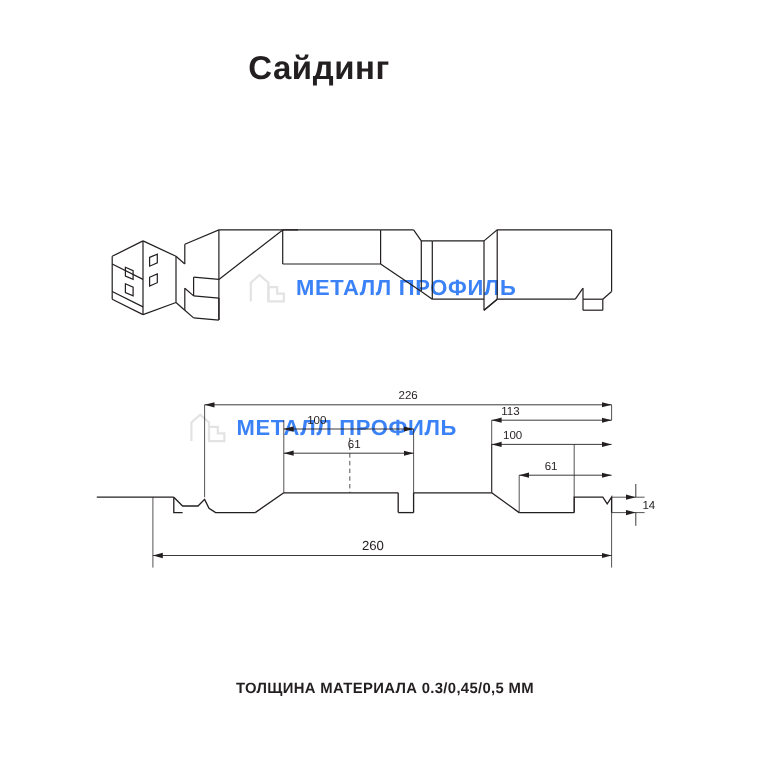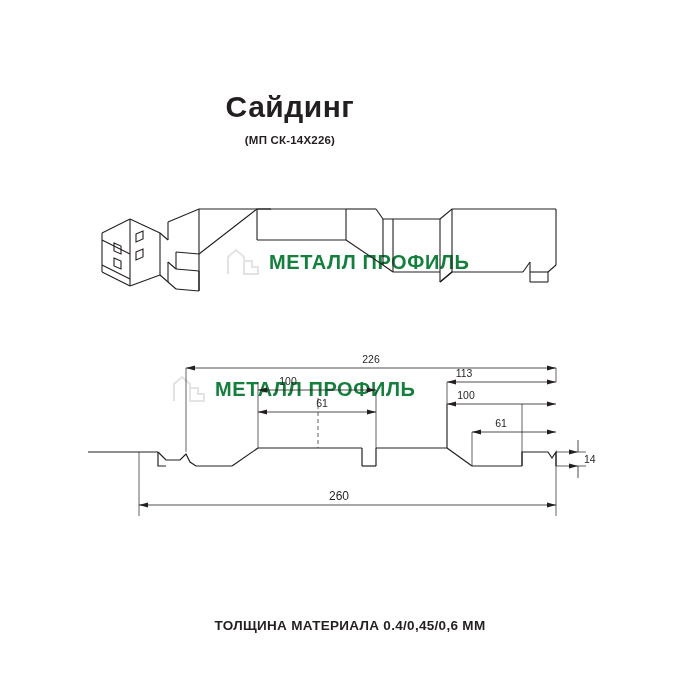--- a/index.html
+++ b/index.html
@@ -21,21 +21,20 @@
     height: 700px;
     box-sizing: border-box;
   }
   
   .header {
     position: absolute;
     top: 46px;
     left: 0;
     width: 580px;
     text-align: center;
-    margin-top: 44px;
   }
   .title {
     font-size: 30px;
     font-weight: bold;
     letter-spacing: 0.5px;
     line-height: 34px;
   }
   .subtitle {
     font-size: 14.5px;
     font-weight: bold;
@@ -47,21 +46,21 @@
     font-weight: bold;
     margin-top: 10px;
     letter-spacing: 0.2px;
   }
   
   .wm {
     position: absolute;
     display: flex;
     align-items: center;
     gap: 9px;
-    color: #15803d;
+    color: #3b82f6;
     user-select: none;
     pointer-events: none;
   }
   .wm-text {
     font-size: 20px;
     font-weight: bold;
     letter-spacing: 0.6px;
     white-space: nowrap;
   }
   .wm-logo {
@@ -95,21 +94,20 @@
     letter-spacing: 0.3px;
   }
 </style>
 </head>
 <body>
 
 <div class="page">
 
   <div class="header">
     <div class="title">Сайдинг</div>
-    <div class="code">(МП СК-14Х226)</div>
   </div>
 
   <svg class="drawing" width="700" height="700" viewBox="0 0 700 700" style="z-index:2;">
     <g fill="none" stroke="#231f20" stroke-width="1.1" stroke-linejoin="miter" stroke-linecap="butt">
 
       <path d="M168,222 L199,209 L257,209 L271,209"></path>
 
       <path d="M257,209 L346,209"></path>
       <path d="M346,209 L376,209"></path>
 
@@ -275,15 +273,15 @@
     <text class="dim-text" x="371" y="363" text-anchor="middle">226</text>
     <text class="dim-text" x="288" y="385" text-anchor="middle">100</text>
     <text class="dim-text" x="464" y="377" text-anchor="middle">113</text>
     <text class="dim-text" x="322" y="407" text-anchor="middle">61</text>
     <text class="dim-text" x="466" y="399" text-anchor="middle">100</text>
     <text class="dim-text" x="501" y="427" text-anchor="middle">61</text>
     <text class="dim-text" x="339" y="500" text-anchor="middle" style="font-size:12px">260</text>
     <text class="dim-text" x="584" y="463" text-anchor="start">14</text>
   </svg>
 
-  <div class="footer">ТОЛЩИНА МАТЕРИАЛА 0.4/0,45/0,6 ММ</div>
+  <div class="footer">ТОЛЩИНА МАТЕРИАЛА 0.3/0,45/0,5 ММ</div>
 
 </div>
 
 </body></html>

